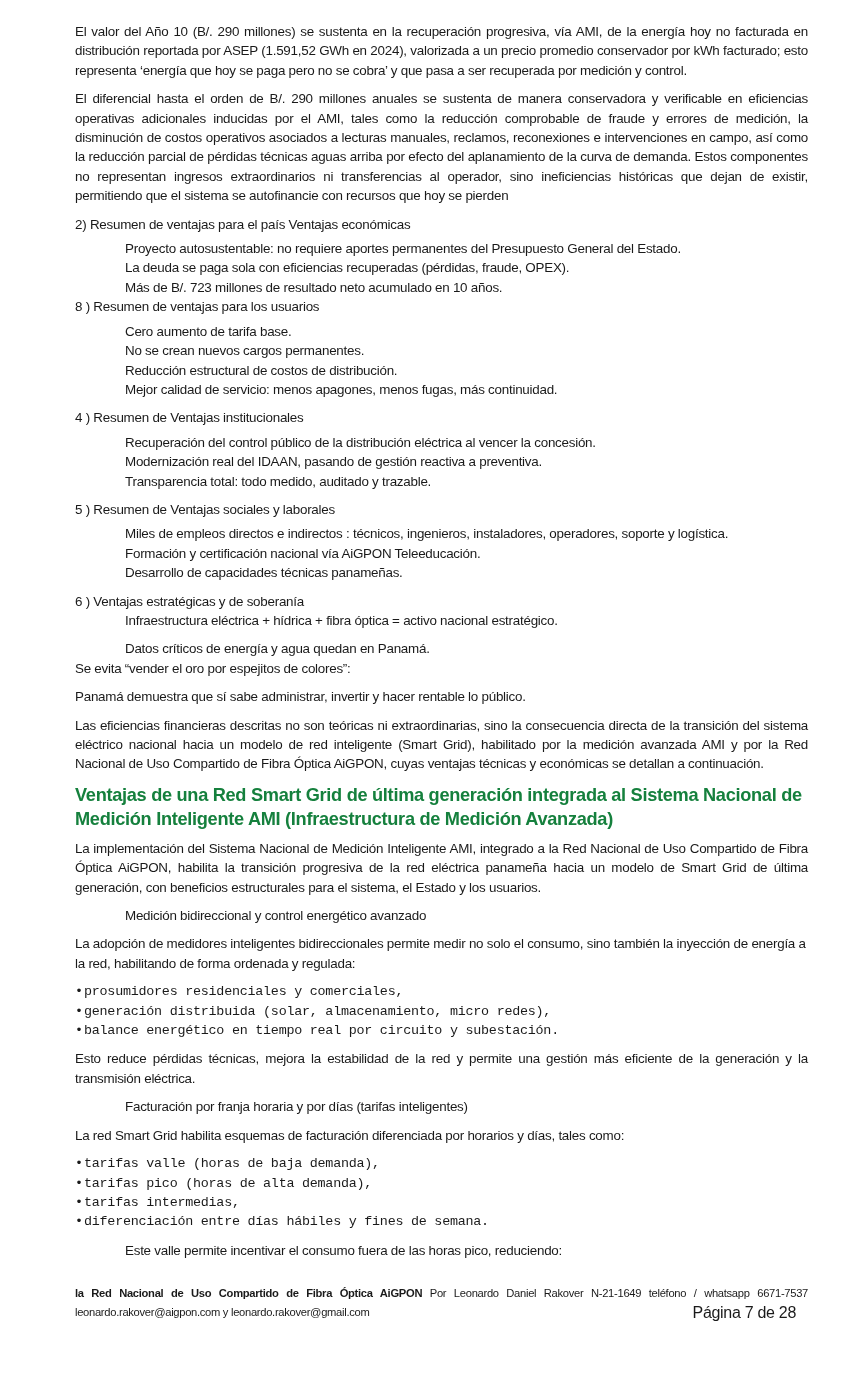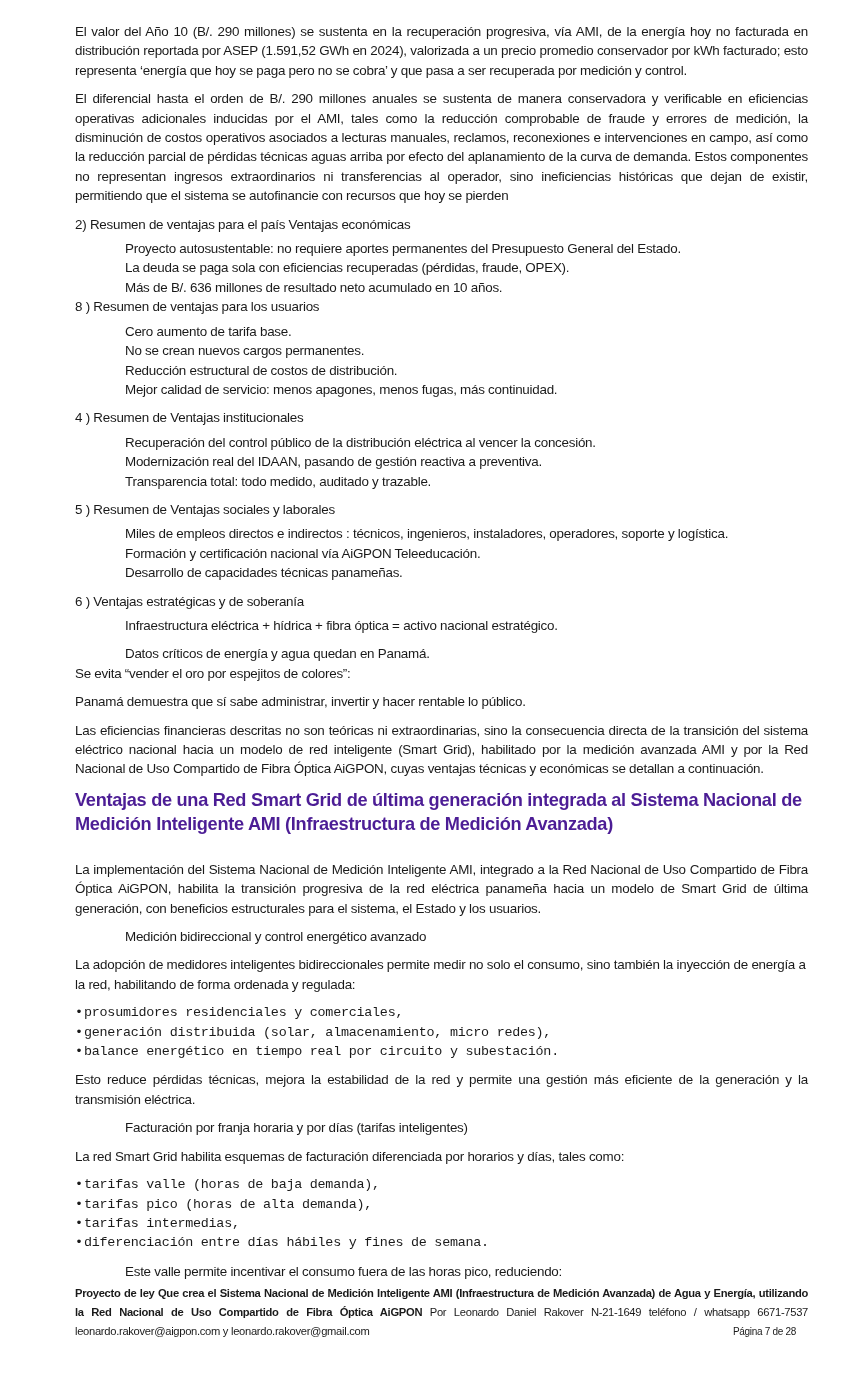--- a/index.html
+++ b/index.html
@@ -3,42 +3,42 @@
 <meta charset="utf-8">
 <style>
   html, body { margin: 0; padding: 0; background: #ffffff; }
   body { width: 850px; height: 1400px; position: relative; overflow: hidden;
          font-family: "Liberation Sans", sans-serif; color: #1a1a1a; }
   .page { position: absolute; left: 75px; top: 22px; width: 733px; }
   p { margin: 0; font-size: 13.4px; line-height: 19.4px; letter-spacing: -0.25px; }
   .just { text-align: justify; }
   .gap { margin-bottom: 9px; }
   .indent { padding-left: 50px; }
-  .heading { font-size: 18.2px; line-height: 24px; letter-spacing: -0.3px; color: #4c1d95; margin: 2px 0 24px 0; }
+  .heading { font-size: 18.2px; line-height: 24px; letter-spacing: -0.3px; color: #15803d; margin: 2px 0 8px 0; }
   .bullets { margin: 0 0 9px 0; padding: 0; list-style: none; font-family: Liberation Mono, monospace; }
   .bullets li { font-size: 13.4px; line-height: 19.4px; letter-spacing: -0.25px; }
   .bullets li .dot { display: inline-block; width: 9px; }
   .footer { position: absolute; left: 75px; top: 1284px; width: 733px; font-size: 11.2px; line-height: 19px; letter-spacing: -0.3px; color: #1a1a1a; }
   .footer .b { font-weight: bold; }
   .footer .row { text-align: justify; text-align-last: justify; }
   .footer .last { display: flex; justify-content: space-between; align-items: center; }
-  .footer .pg { font-size: 10px; padding-right: 12px; }
+  .footer .pg { font-size: 16px; padding-right: 12px; }
 </style>
 </head>
 <body>
 
 <div class="page">
   <p class="just gap">El valor del Año 10 (B/. 290 millones) se sustenta en la recuperación progresiva, vía AMI, de la energía hoy no facturada en distribución reportada por ASEP (1.591,52 GWh en 2024), valorizada a un precio promedio conservador por kWh facturado; esto representa ‘energía que hoy se paga pero no se cobra’ y que pasa a ser recuperada por medición y control.</p>
   <p class="just gap">El diferencial hasta el orden de B/. 290 millones anuales se sustenta de manera conservadora y verificable en eficiencias operativas adicionales inducidas por el AMI, tales como la reducción comprobable de fraude y errores de medición, la disminución de costos operativos asociados a lecturas manuales, reclamos, reconexiones e intervenciones en campo, así como la reducción parcial de pérdidas técnicas aguas arriba por efecto del aplanamiento de la curva de demanda. Estos componentes no representan ingresos extraordinarios ni transferencias al operador, sino ineficiencias históricas que dejan de existir, permitiendo que el sistema se autofinancie con recursos que hoy se pierden</p>
 
   <div>
     <p class="gap" style="margin-bottom:5px">2) Resumen de ventajas para el país  Ventajas económicas</p>
     <p class="indent">Proyecto autosustentable: no requiere aportes permanentes del Presupuesto General del Estado.</p>
     <p class="indent">La deuda se paga sola con eficiencias recuperadas (pérdidas, fraude, OPEX).</p>
-    <p class="indent">Más de B/. 636 millones de resultado neto acumulado en 10 años.</p>
+    <p class="indent">Más de B/. 723 millones de resultado neto acumulado en 10 años.</p>
   </div>
 
   <div>
     <p style="margin-bottom:5px">8 ) Resumen de ventajas para los usuarios</p>
     <p class="indent">Cero aumento de tarifa base.</p>
     <p class="indent">No se crean nuevos cargos permanentes.</p>
     <p class="indent">Reducción estructural de costos de distribución.</p>
     <p class="indent gap">Mejor calidad de servicio: menos apagones, menos fugas, más continuidad.</p>
   </div>
 
@@ -50,21 +50,21 @@
   </div>
 
   <div>
     <p style="margin-bottom:5px">5 ) Resumen de Ventajas sociales y laborales</p>
     <p class="indent">Miles de empleos directos e indirectos :  técnicos, ingenieros, instaladores, operadores, soporte y logística.</p>
     <p class="indent">Formación y certificación nacional vía AiGPON Teleeducación.</p>
     <p class="indent gap">Desarrollo de capacidades técnicas panameñas.</p>
   </div>
 
   <div>
-    <p style="margin-bottom:5px">6 ) Ventajas estratégicas y de soberanía</p>
+    <p style="">6 ) Ventajas estratégicas y de soberanía</p>
     <p class="indent gap">Infraestructura eléctrica + hídrica + fibra óptica = activo nacional estratégico.</p>
     <p class="indent">Datos críticos de energía y agua quedan en Panamá.</p>
   </div>
 
   <p class="gap">Se evita “vender el oro por espejitos de colores”:</p>
   <p class="gap">Panamá demuestra que sí sabe administrar, invertir y hacer rentable lo público.</p>
   <p class="just gap">Las eficiencias financieras descritas no son teóricas ni extraordinarias, sino la consecuencia directa de la transición del sistema eléctrico nacional hacia un modelo de red inteligente (Smart Grid), habilitado por la medición avanzada AMI y por la Red Nacional de Uso Compartido de Fibra Óptica AiGPON, cuyas ventajas técnicas y económicas se detallan a continuación.</p>
 
   <h2 class="heading">Ventajas de una Red Smart Grid de última generación integrada al Sistema Nacional de Medición Inteligente AMI (Infraestructura de Medición Avanzada)</h2>
   <p class="just gap">La implementación del Sistema Nacional de Medición Inteligente AMI, integrado a la Red Nacional de Uso Compartido de Fibra Óptica AiGPON, habilita la transición progresiva de la red eléctrica panameña hacia un modelo de Smart Grid de última generación, con beneficios estructurales para el sistema, el Estado y los usuarios.</p>
@@ -84,19 +84,18 @@
     <li><span class="dot">•</span><span>tarifas valle (horas de baja demanda),</span></li>
     <li><span class="dot">•</span><span>tarifas pico (horas de alta demanda),</span></li>
     <li><span class="dot">•</span><span>tarifas intermedias,</span></li>
     <li><span class="dot">•</span><span>diferenciación entre días hábiles y fines de semana.</span></li>
   </ul>
 
   <p class="indent gap">Este valle permite incentivar el consumo fuera de las horas pico, reduciendo:</p>
 </div>
 
 <div class="footer">
-  <div class="row b">Proyecto de ley Que crea el Sistema Nacional de Medición Inteligente AMI (Infraestructura de Medición Avanzada) de Agua y Energía, utilizando</div>
   <div class="row"><span class="b">la Red Nacional de Uso Compartido de Fibra Óptica AiGPON</span><span> Por Leonardo Daniel Rakover N-21-1649 teléfono / whatsapp 6671-7537</span></div>
   <div class="last">
     <span>leonardo.rakover@aigpon.com y leonardo.rakover@gmail.com</span>
     <span class="pg">Página 7 de 28</span>
   </div>
 </div>
 
 </body></html>

